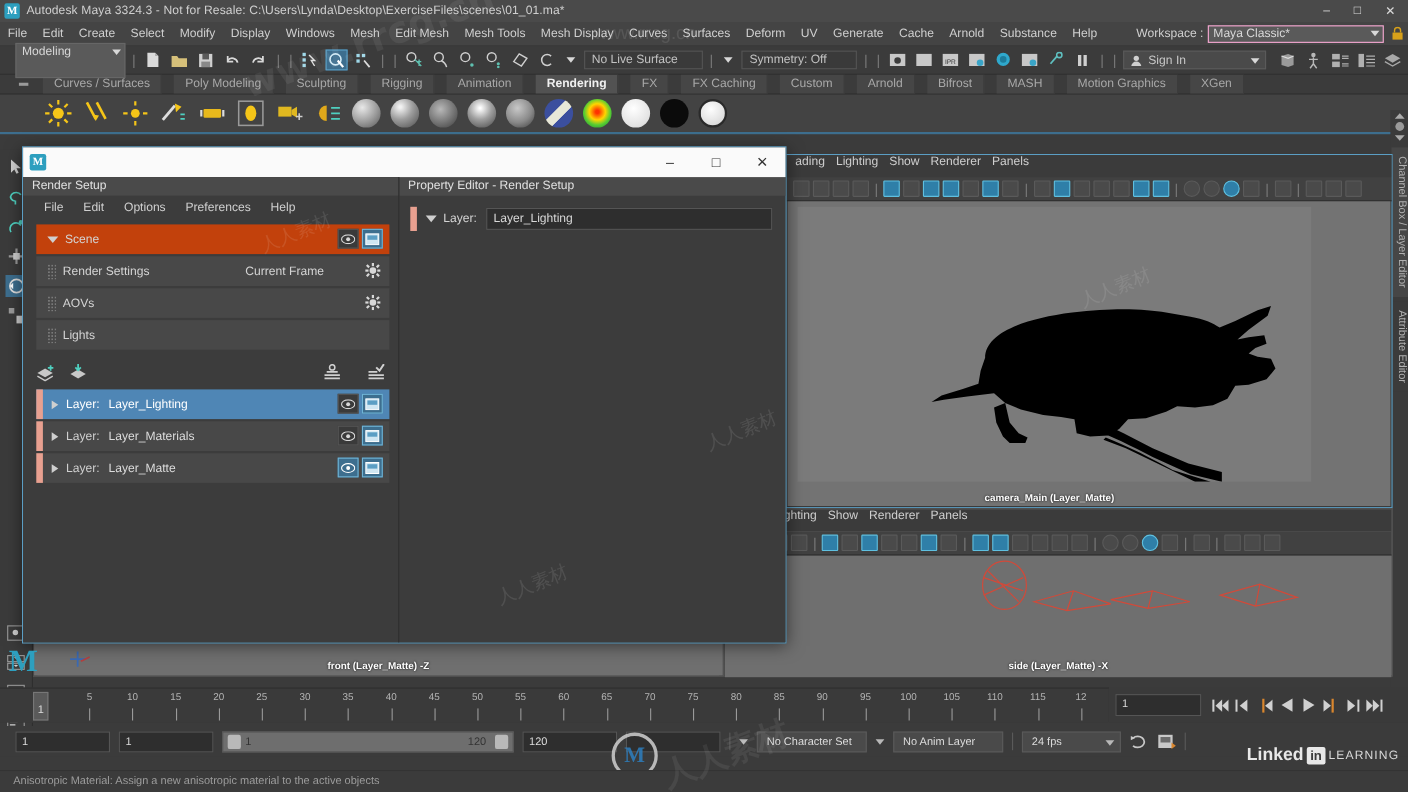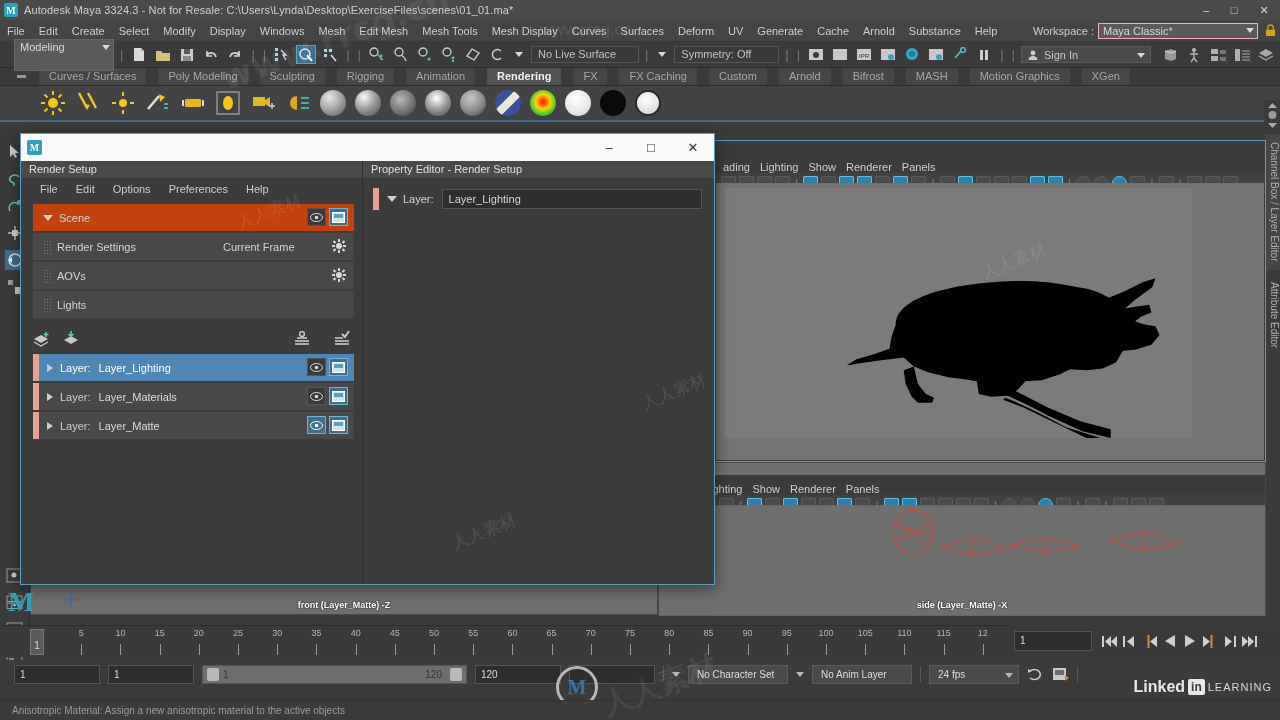--- a/index.html
+++ b/index.html
@@ -91,22 +91,22 @@
   .rightcol {
     position:absolute; right:0; top:100px; width:16px; bottom:86px; background:#3b3b3b;
     display:flex; flex-direction:column; align-items:center;
   }
   .vtab { writing-mode: vertical-rl; text-orientation: mixed; font-size:10px;
     color:#b0b0b0; padding: 8px 0; background:#464646; margin-bottom:4px; width:15px;
     text-align:center; }
   .vtab.sel { background:#3b3b3b; }
 
   
-  .vpmenu { height:20px; background:#3b3b3b; display:flex; align-items:flex-end;
-    gap:10px; padding-left:8px; font-size:11px; color:#cfcfcf;margin-top:12px; }
+  .vpmenu { height:20px; background:#3b3b3b; display:flex; align-items:flex-start;
+    gap:10px; padding-left:8px; font-size:11px; color:#cfcfcf; }
   .vpicons { height:22px; background:#414141; display:flex; align-items:center; gap:3px;
     padding-left:6px; border-bottom:1px solid #2e2e2e; }
   .vico { width:15px; height:15px; border:1px solid #5a5a5a; background:#4a4a4a; border-radius:1px;}
   .vico.on { background:#2f7fa8; border-color:#5fc0e0; }
   .vico.round { border-radius:50%; }
 
   .vp-main {
     position:absolute; left:714px; top:140px; width:552px; height:322px;
     background:#3b3b3b; border:1px solid #5b9ec4;
   }
@@ -694,20 +694,21 @@
             L152 176 L131 179 L120 181 L129 175 L148 169 L162 164
             L164 152 Z"></path>
           <path fill="#000000" d="M262 205 C280 212 300 222 318 232 L352 248 L380 255
              L380 246 L350 238 L318 224 L292 210 L272 200 Z"></path>
           <path fill="#000000" d="M276 214 C296 222 318 234 336 244 L370 255
              L356 255 L326 240 L294 224 L274 216 Z"></path>
           <path fill="#000000" d="M186 182 L190 200 L198 210 L206 214 L204 219 L190 219
              L184 213 L178 200 L176 186 Z"></path>
         </svg>
       </div>
+      <div class="cam-label">camera_Main (Layer_Matte)</div>
     </div>
   </div>
 
   <div class="vp-front">
     <svg width="100%" height="100%" viewBox="0 0 628 153">
       <rect width="628" height="153" fill="#6f6f6f"></rect>
       <path d="M30 138 h14 M37 131 v14" stroke="#3a6ab5" stroke-width="1.6"></path>
       <path d="M40 140 l8 -4" stroke="#b54040" stroke-width="1.6"></path>
     </svg>
     <div class="persp-label">front (Layer_Matte) -Z</div>

